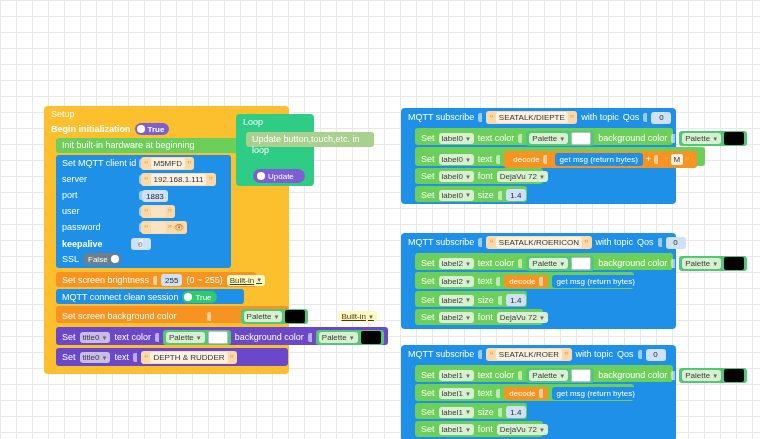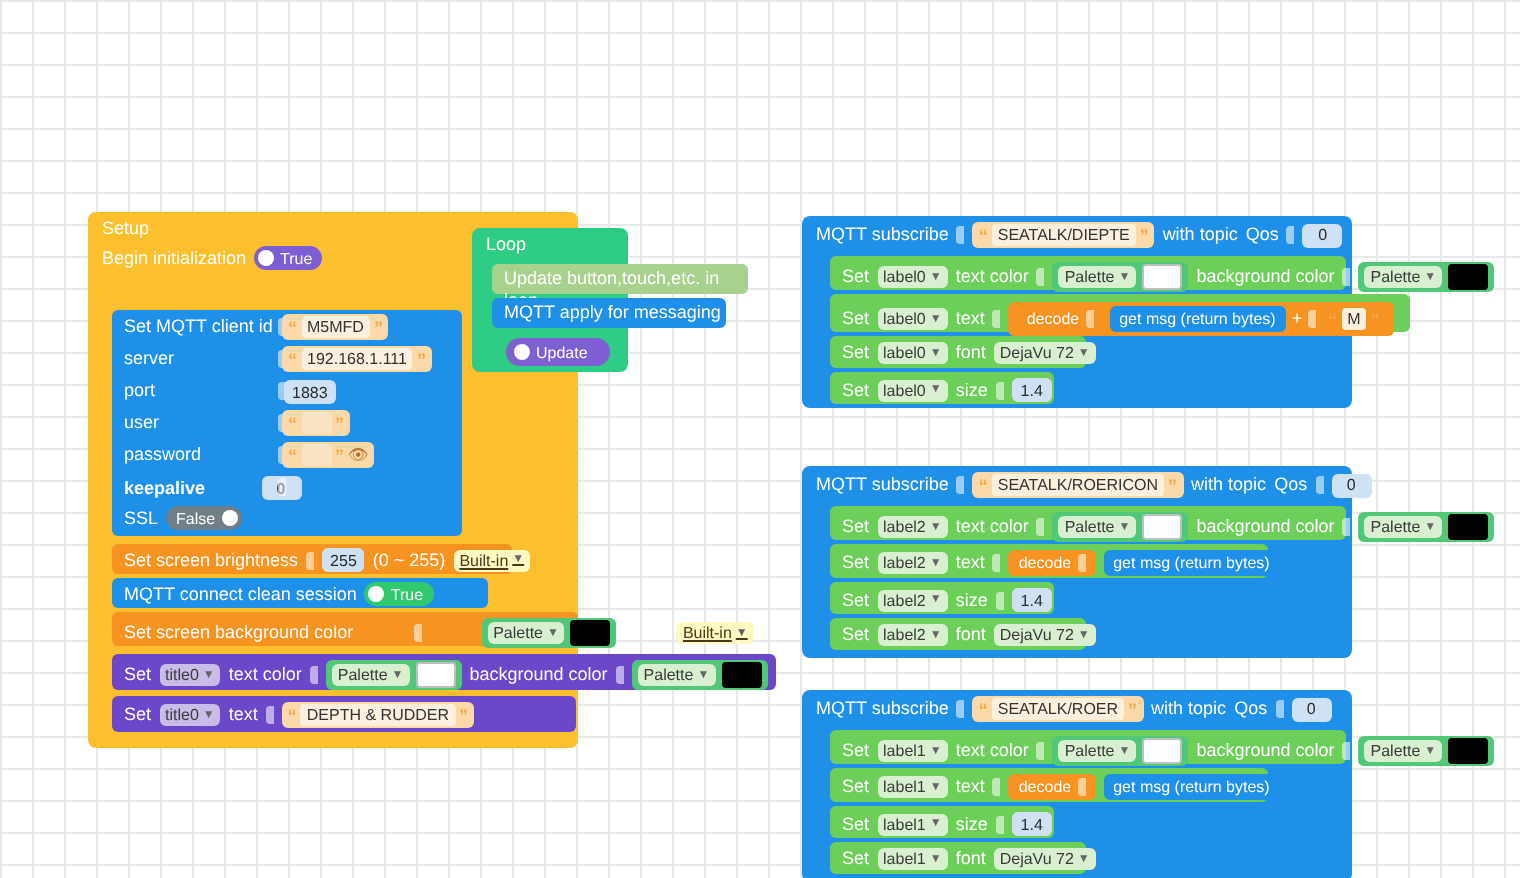--- a/index.html
+++ b/index.html
@@ -60,28 +60,31 @@
   .eye{color:#c06a2a;font-size:8px;}
 </style>
 </head>
 <body>
 
 <div class="canvas">
 
   <div class="blk" style="left:44px;top:70px;width:245px;height:268px;background:#fcc02e;border-radius:4px;">
     <div class="lbl" style="position:absolute;left:7px;top:3px;">Setup</div>
 
-    <div class="row" style="position:absolute;left:7px;top:17px;">
+    <div class="row" style="position:absolute;left:7px;top:17px;font-weight:bold;">
       <span class="lbl">Begin initialization</span>
       <span class="toggle tg-purple">
         <span class="knob"></span>
         <span>True</span>
       </span>
     </div>
 
+    <div class="blk" style="left:12px;top:32px;width:186px;height:15px;background:#6ccf5a;border-radius:3px;">
+      <span class="lbl" style="position:absolute;left:6px;top:2px;">Init built-in hardware at beginning</span>
+    </div>
 
     <div class="blk" style="left:12px;top:49px;width:175px;height:113px;background:#1e90e8;border-radius:3px;">
 
       <div class="row" style="position:absolute;left:6px;top:3px;">
         <span class="lbl">Set MQTT client id</span>
       </div>
       <div class="row" style="position:absolute;left:6px;top:19px;">
         <span class="lbl">server</span>
       </div>
       <div class="row" style="position:absolute;left:6px;top:35px;">
@@ -222,23 +225,20 @@
       </div>
     </div>
   </div>
 
   <div class="blk" style="left:236px;top:78px;width:78px;height:72px;background:#2ecc85;border-radius:4px;">
     <div class="lbl" style="position:absolute;left:7px;top:3px;">Loop</div>
   </div>
   <div class="blk" style="left:246px;top:96px;width:128px;height:15px;background:#a9d18e;border-radius:3px;">
     <span class="lbl" style="position:absolute;left:6px;top:2px;">Update button,touch,etc. in loop</span>
   </div>
-  <div class="blk" style="left:246px;top:113px;width:117px;height:15px;background:#1e90e8;border-radius:3px;">
-    <span class="lbl" style="position:absolute;left:6px;top:2px;">MQTT apply for messaging</span>
-  </div>
   <div class="blk" style="left:253px;top:133px;width:52px;height:14px;background:#7d5fd3;border-radius:7px;">
     <span class="toggle tg-teal" style="position:absolute;left:2px;top:1px;background:transparent;">
       <span class="knob"></span>
       <span>Update</span>
     </span>
   </div>
 
   <div class="blk" style="left:401px;top:72px;width:275px;height:96px;background:#1e90e8;border-radius:4px;">
     <div class="row" style="position:absolute;left:7px;top:3px;">
       <span class="lbl">MQTT subscribe</span>

